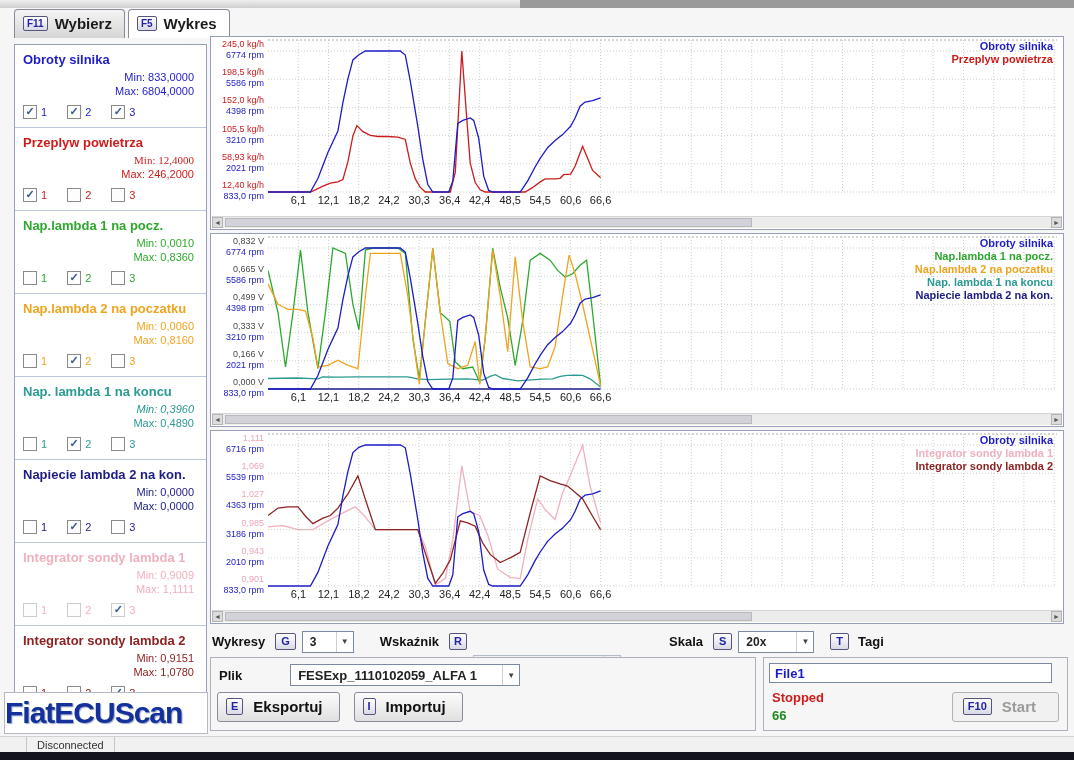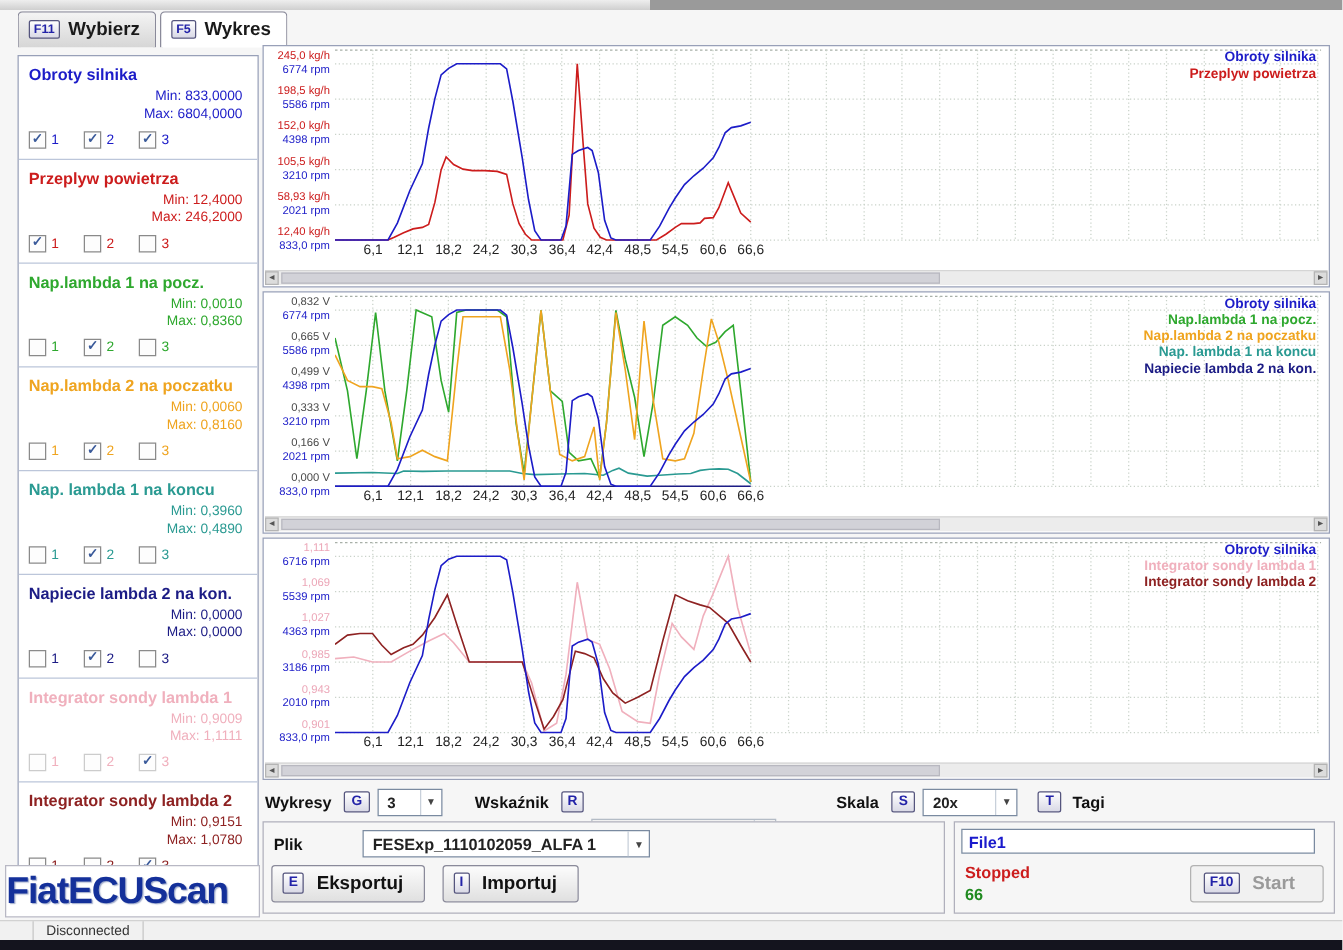--- a/index.html
+++ b/index.html
@@ -117,21 +117,21 @@
           <span class="cb-num" style="color: rgb(28, 28, 200);">2</span>
         </span>
         <span class="cb-item">
           <span class="cb checked">✓</span>
           <span class="cb-num" style="color: rgb(28, 28, 200);">3</span>
         </span>
       </div>
     </div>
     <div class="sig-group">
       <div class="sig-name" style="color: rgb(204, 28, 28);">Przeplyw powietrza</div>
-      <div class="sig-minmax" style="color: rgb(204, 28, 28);">Min: 12,4000</div>
+      <div class="sig-minmax" style="color: rgb(204, 28, 28); font-family: Liberation Serif, serif;">Min: 12,4000</div>
       <div class="sig-minmax" style="color: rgb(204, 28, 28);">Max: 246,2000</div>
       <div class="cb-row">
         <span class="cb-item">
           <span class="cb checked">✓</span>
           <span class="cb-num" style="color: rgb(204, 28, 28);">1</span>
         </span>
         <span class="cb-item">
           <span class="cb"></span>
           <span class="cb-num" style="color: rgb(204, 28, 28);">2</span>
         </span>
@@ -174,21 +174,21 @@
           <span class="cb-num" style="color: rgb(239, 164, 31);">2</span>
         </span>
         <span class="cb-item">
           <span class="cb"></span>
           <span class="cb-num" style="color: rgb(239, 164, 31);">3</span>
         </span>
       </div>
     </div>
     <div class="sig-group">
       <div class="sig-name" style="color: rgb(42, 154, 146);">Nap. lambda 1 na koncu</div>
-      <div class="sig-minmax" style="color: rgb(42, 154, 146);">Min: 0,3960</div>
+      <div class="sig-minmax" style="color: rgb(42, 154, 146); font-style: italic;">Min: 0,3960</div>
       <div class="sig-minmax" style="color: rgb(42, 154, 146);">Max: 0,4890</div>
       <div class="cb-row">
         <span class="cb-item">
           <span class="cb"></span>
           <span class="cb-num" style="color: rgb(42, 154, 146);">1</span>
         </span>
         <span class="cb-item">
           <span class="cb checked">✓</span>
           <span class="cb-num" style="color: rgb(42, 154, 146);">2</span>
         </span>

